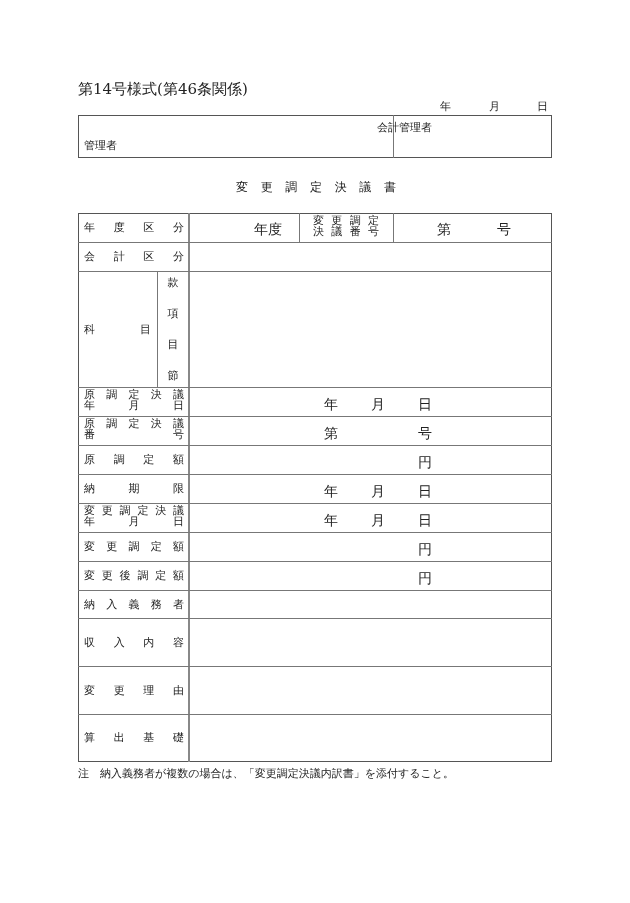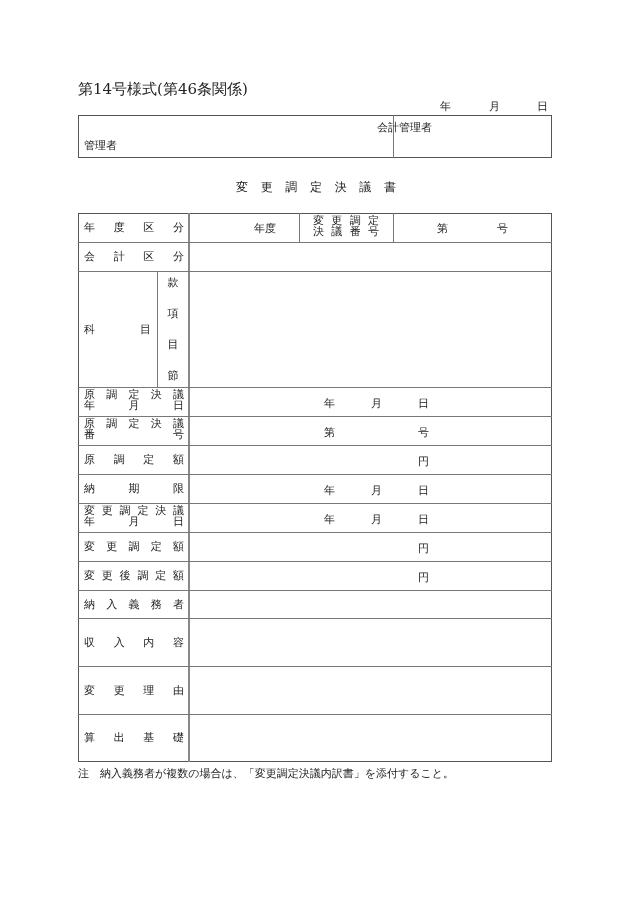--- a/index.html
+++ b/index.html
@@ -5,21 +5,21 @@
   html,body{margin:0;padding:0;background:#fff;}
   body{width:630px;height:903px;position:relative;font-family:"DejaVu Serif","Liberation Serif",serif;color:#222;font-size:11px;}
   .abs{position:absolute;}
   .box{position:absolute;border:1px solid #555;box-sizing:border-box;}
   .hline{position:absolute;height:0;border-top:1px solid #777;}
   .vline{position:absolute;width:0;border-left:1px solid #777;}
   .vline.thick{border-left:2px solid #888;}
   .lbl{position:absolute;left:84px;width:100px;display:flex;justify-content:space-between;align-items:center;font-size:11px;}
   .lbl2{position:absolute;left:84px;width:100px;font-size:11px;line-height:11px;}
   .lbl2 .r{display:flex;justify-content:space-between;}
-  .cell-txt{position:absolute;font-size:11px;}
+  .cell-txt{position:absolute;font-size:14px;}
 </style>
 </head>
 <body>
 
 <div class="abs" style="left:78px;top:80px;font-size:15px;">第14号様式(第46条関係)</div>
 <div class="abs" style="left:440px;top:99px;">年</div>
 <div class="abs" style="left:489px;top:99px;">月</div>
 <div class="abs" style="left:537px;top:99px;">日</div>
 
 <div class="box" style="left:78px;top:115px;width:474px;height:43px;"></div>

